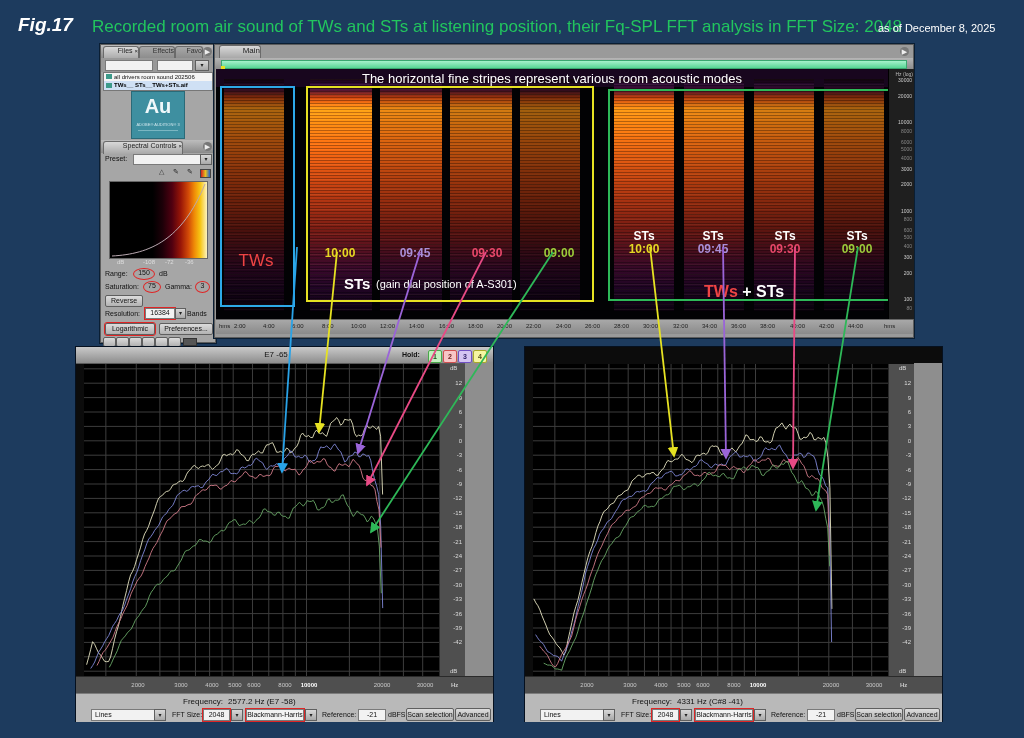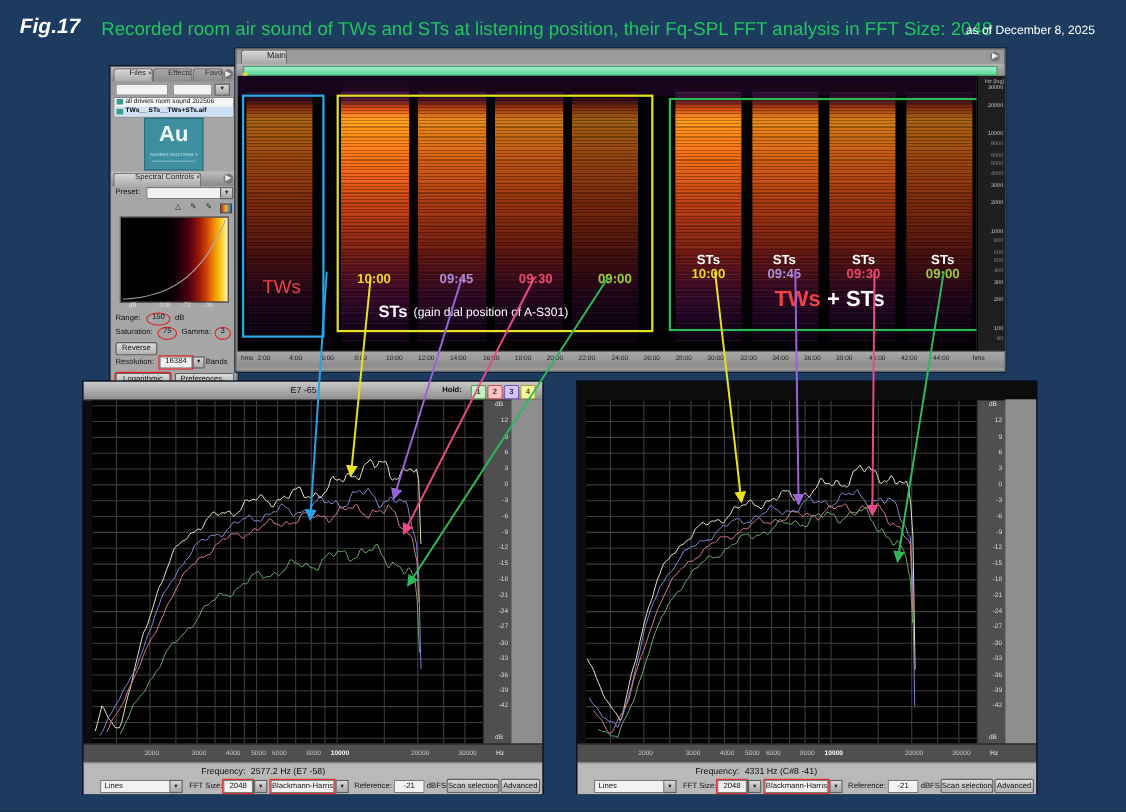--- a/index.html
+++ b/index.html
@@ -50,21 +50,21 @@
 </style>
 </head>
 <body>
 
 <div id="stage">
 
   <div class="abs fig-tag">Fig.17</div>
   <div class="abs fig-title">Recorded room air sound of TWs and STs at listening position, their Fq-SPL FFT analysis in FFT Size: 2048</div>
   <div class="abs fig-date">as of December 8, 2025</div>
 
-  <div class="abs panel" style="left:100px;top:60px;width:114px;height:297px;">
+  <div class="abs panel" style="left:100px;top:44px;width:114px;height:297px;">
     <div class="abs tabstrip" style="left:0;top:0;width:112px;height:13px;">
       <div class="abs tab t7" style="left:2px;top:1px;width:34px;height:12px;">
         <span>Files</span>
         <span style="font-size:6px;">×</span>
       </div>
       <div class="abs tab inactive t7" style="left:38px;top:1px;width:34px;height:12px;">Effects</div>
       <div class="abs tab inactive t7" style="left:74px;top:1px;width:26px;height:12px;">Favo</div>
       <div class="abs t7" style="left:102px;top:2px;width:9px;height:9px;border-radius:50%;background:#777;color:#eee;text-align:center;line-height:9px;">▶</div>
     </div>
     <div class="abs" style="left:0;top:13px;width:112px;height:14px;background:#999;">
@@ -152,20 +152,21 @@
 
       <div class="speccol" style="left:608px;top:10px;width:60px;height:232px;filter:brightness(0.72);"></div>
         <div class="speccol" style="left:538px;top:10px;width:60px;height:232px;filter:brightness(0.9);"></div>
         <div class="speccol" style="left:468px;top:10px;width:60px;height:232px;filter:brightness(1);"></div>
         <div class="speccol" style="left:398px;top:10px;width:60px;height:232px;filter:brightness(1.12);"></div>
         <div class="speccol" style="left:304px;top:10px;width:60px;height:232px;filter:brightness(0.68);"></div>
         <div class="speccol" style="left:234px;top:10px;width:62px;height:232px;filter:brightness(0.88);"></div>
         <div class="speccol" style="left:164px;top:10px;width:62px;height:232px;filter:brightness(1);"></div>
         <div class="speccol" style="left:94px;top:10px;width:62px;height:232px;filter:brightness(1.18);"></div>
         <div class="speccol" style="left:8px;top:10px;width:60px;height:232px;filter:brightness(0.72);"></div>
+        <div class="abs c-white" style="left:76px;top:2px;width:520px;text-align:center;font-size:13px;">The horizontal fine stripes represent various room acoustic modes</div>
 
       <div class="groupbox" style="left:4px;top:17px;width:71px;height:217px;border:2px solid #2da9e8;"></div>
       <div class="groupbox" style="left:90px;top:17px;width:284px;height:212px;border:2px solid #e6e222;"></div>
       <div class="groupbox" style="left:392px;top:20px;width:279px;height:208px;border:2px solid #2eb858;"></div>
 
       <div class="abs c-cyan" style="left:12px;top:182px;width:56px;text-align:center;font-size:17px;">TWs</div>
 
       <div class="timelabel c-yellow" style="left:98px;top:177px;">10:00</div>
       <div class="timelabel c-purple" style="left:173px;top:177px;">09:45</div>
       <div class="timelabel c-pink" style="left:245px;top:177px;">09:30</div>
@@ -174,21 +175,21 @@
       <div class="abs c-white" style="left:160px;top:209px;font-size:11px;">(gain dial position of A-S301)</div>
 
       <div class="timelabel c-white" style="left:402px;top:160px;font-size:12px;">STs</div>
       <div class="timelabel c-white" style="left:471px;top:160px;font-size:12px;">STs</div>
       <div class="timelabel c-white" style="left:543px;top:160px;font-size:12px;">STs</div>
       <div class="timelabel c-white" style="left:615px;top:160px;font-size:12px;">STs</div>
       <div class="timelabel c-yellow" style="left:402px;top:173px;">10:00</div>
       <div class="timelabel c-purple" style="left:471px;top:173px;">09:45</div>
       <div class="timelabel c-pink" style="left:543px;top:173px;">09:30</div>
       <div class="timelabel c-green" style="left:615px;top:173px;">09:00</div>
-      <div class="abs" style="left:488px;top:192px;font-size:20px;font-weight:bold;">
+      <div class="abs" style="left:488px;top:214px;font-size:16px;font-weight:bold;">
         <span class="c-cyan">TWs</span><span class="c-white"> + STs</span>
       </div>
     </div>
 
     <div class="abs" id="freq-ruler" style="left:673px;top:24px;width:25px;height:250px;background:#1f1f1f;border-left:1px solid #000;">
       <div class="abs" style="left:1px;top:2px;width:23px;text-align:right;color:#bbb;font-size:5px;">Hz (log)</div>
     <div style="position:absolute;left:1px;top:8px;width:22px;text-align:right;color:#ccc;font-size:5px;">30000</div>
         <div style="position:absolute;left:1px;top:24px;width:22px;text-align:right;color:#ccc;font-size:5px;">20000</div>
         <div style="position:absolute;left:1px;top:50px;width:22px;text-align:right;color:#ccc;font-size:5px;">10000</div>
         <div style="position:absolute;left:1px;top:59px;width:22px;text-align:right;color:#888;font-size:5px;">8000</div>

